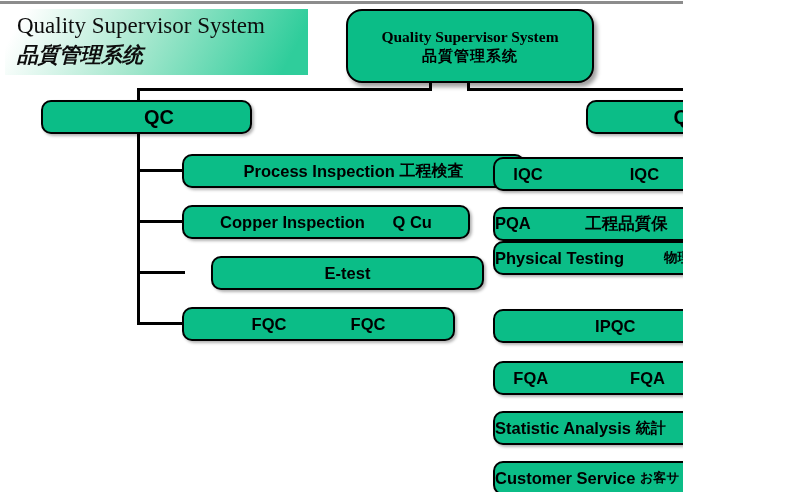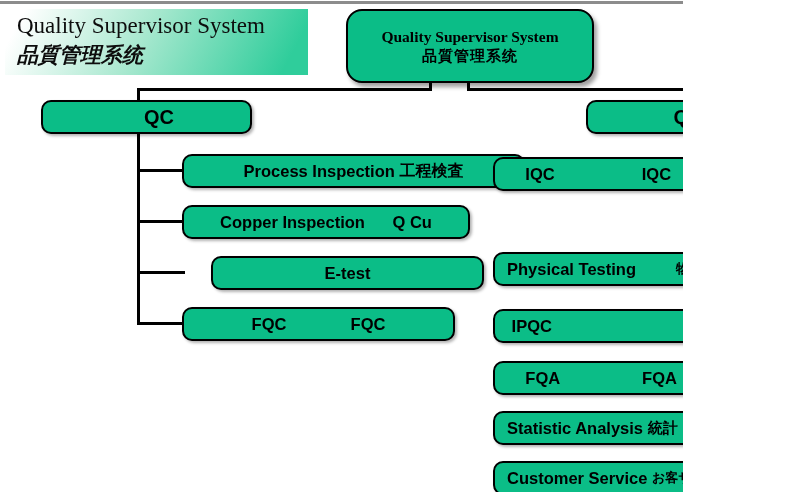--- a/index.html
+++ b/index.html
@@ -18,21 +18,21 @@
         box-sizing:border-box;color:#000;}
   .root{left:346px;top:9px;width:248px;height:74px;border-radius:16px;border-width:2.5px;
         flex-direction:column;justify-content:center;box-shadow:3px 4px 4px rgba(0,0,0,0.38);}
   .root-title{font-family:"Liberation Serif",serif;font-weight:bold;font-size:15.5px;line-height:20px;white-space:pre;}
   .root-sub{font-family:"Liberation Serif",serif;font-weight:bold;font-size:15px;line-height:19px;letter-spacing:1px;white-space:pre;}
   .hdr{justify-content:center;font-weight:bold;font-size:20px;padding-left:25px;}
   .qc{left:41px;top:100px;width:211px;height:34px;z-index:2;}
   .qa{left:578px;top:100px;width:180px;height:34px;z-index:2;margin-left:8px;}
   .child{height:34px;font-weight:bold;font-size:16.5px;z-index:2;}
   .center{justify-content:center;}
-  .lpad{padding-left:12px;}
+  .lpad{}
   .lbl{white-space:pre;}
   .sfx{white-space:pre;font-weight:bold;}
   .sfx-16{font-size:16px;text-align:right;} .sfx-15{font-size:15px;} .sfx-14{font-size:13.5px;} .sfx-13{font-size:13px;}
   .line{position:absolute;background:#000;z-index:1;}
 </style>
 </head>
 <body>
 
 <div class="canvas">
   <div class="slide">
@@ -77,25 +77,28 @@
     <div class="gbox child center" style="left:182px;top:256px;width:273px;margin-left:29px;">
       <span class="lbl">E-test</span>
     </div>
     <div class="gbox child center" style="left:182px;top:307px;width:273px;">
       <span class="lbl">FQC              FQC</span>
     </div>
 
     <div class="gbox child lpad" style="left:493px;top:157px;width:240px;">
       <span class="lbl">    IQC                   IQC</span>
     </div>
-    <div class="gbox child lpad" style="left:493px;top:252px;width:240px;gap:40px;">
+    <div class="gbox child lpad" style="left:493px;top:207px;width:240px;">
+      <span class="lbl">PQA            工程品質保</span>
+    </div>
+    <div class="gbox child lpad" style="left:493px;top:241px;width:240px;gap:40px;">
       <span class="lbl">Physical Testing</span>
         <span class="sfx sfx-14">物理的テ</span>
     </div>
-    <div class="gbox child lpad" style="left:493px;top:309px;width:240px;">
+    <div class="gbox child lpad" style="left:493px;top:309px;width:240px;justify-content:center;">
       <span class="lbl"> IPQC</span>
     </div>
     <div class="gbox child lpad" style="left:493px;top:361px;width:240px;">
       <span class="lbl">    FQA                  FQA</span>
     </div>
     <div class="gbox child lpad" style="left:493px;top:411px;width:240px;">
       <span class="lbl">Statistic Analysis </span>
         <span class="sfx sfx-15">統計</span>
     </div>
     <div class="gbox child lpad" style="left:493px;top:461px;width:240px;">

